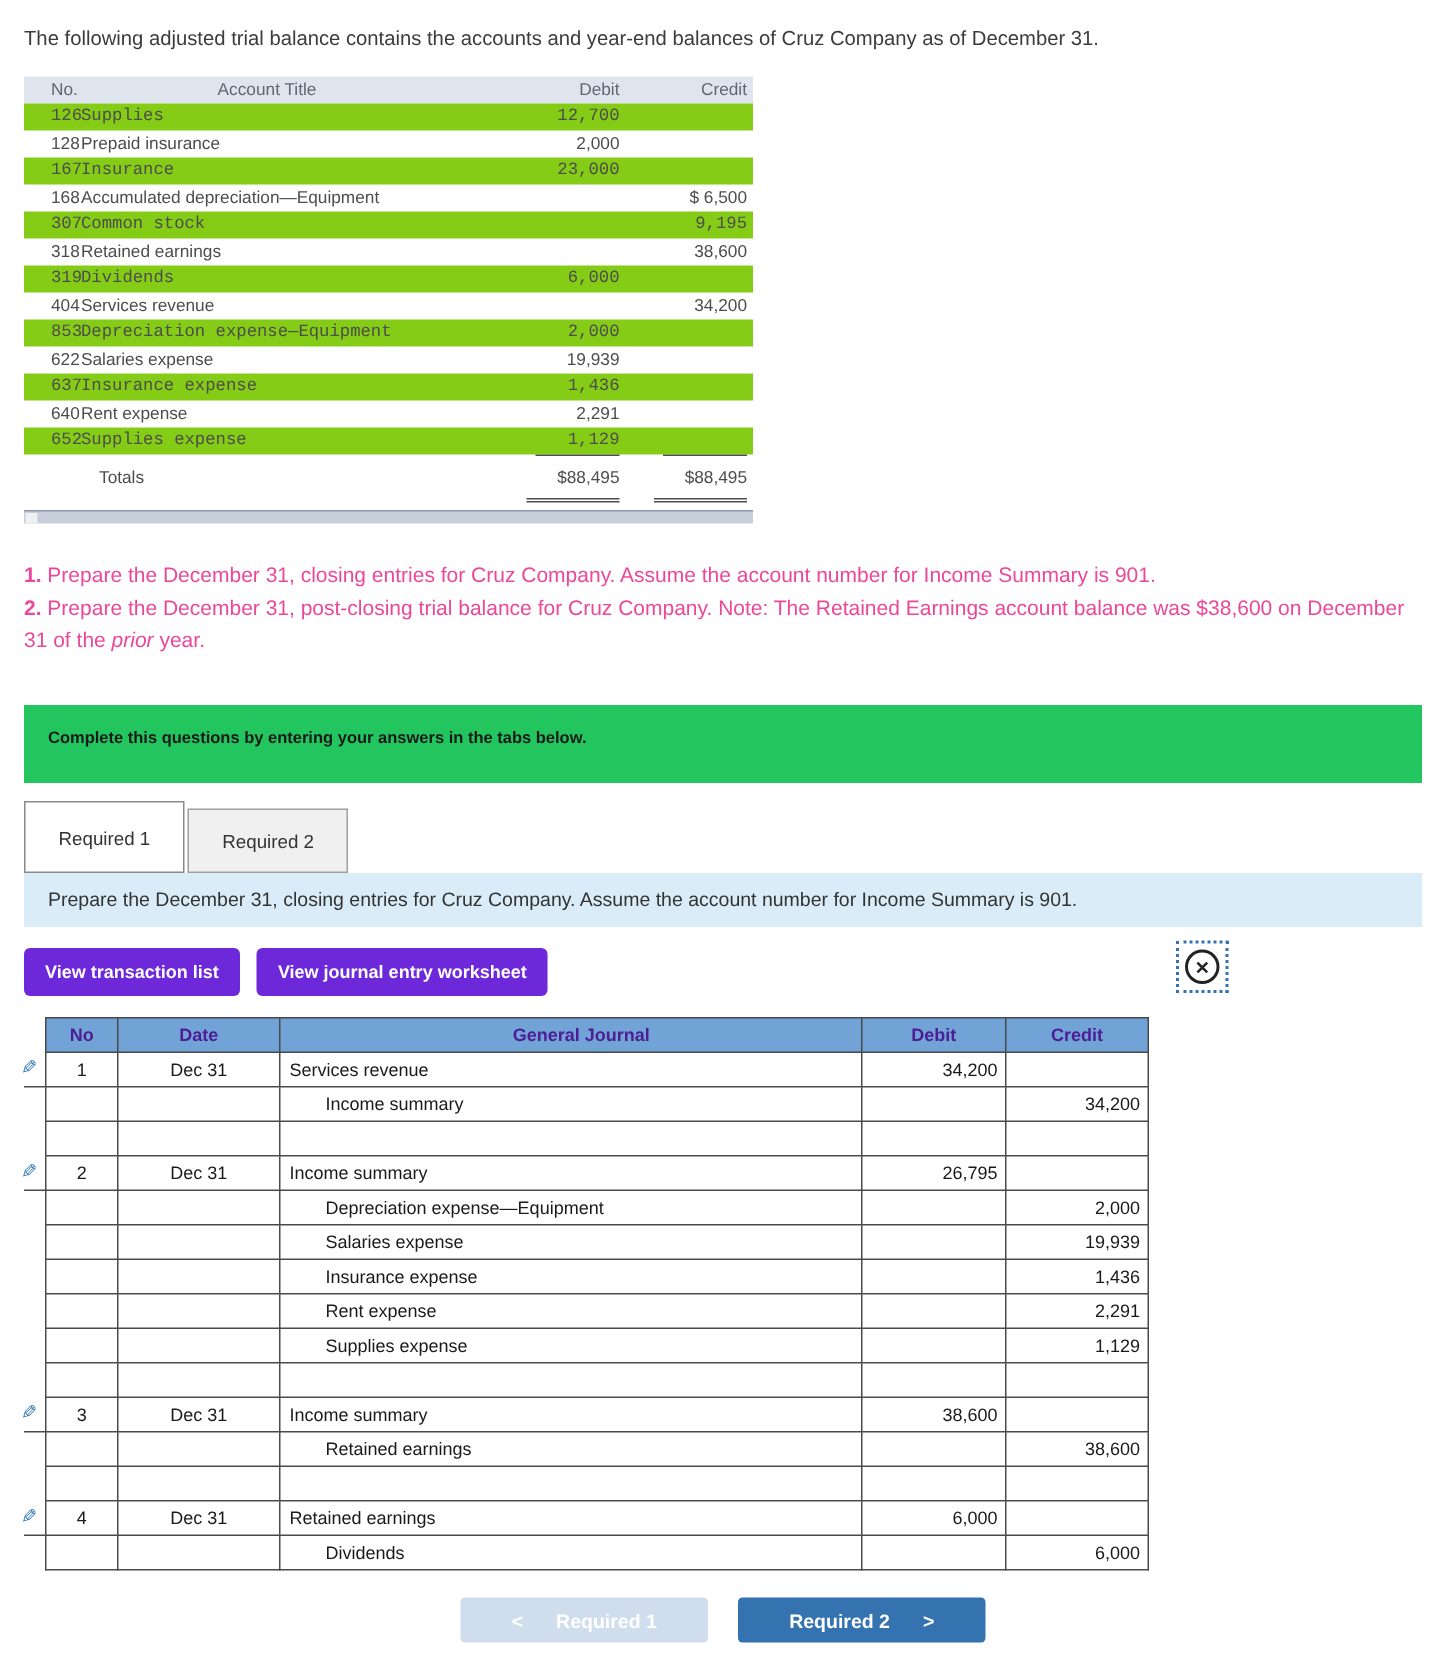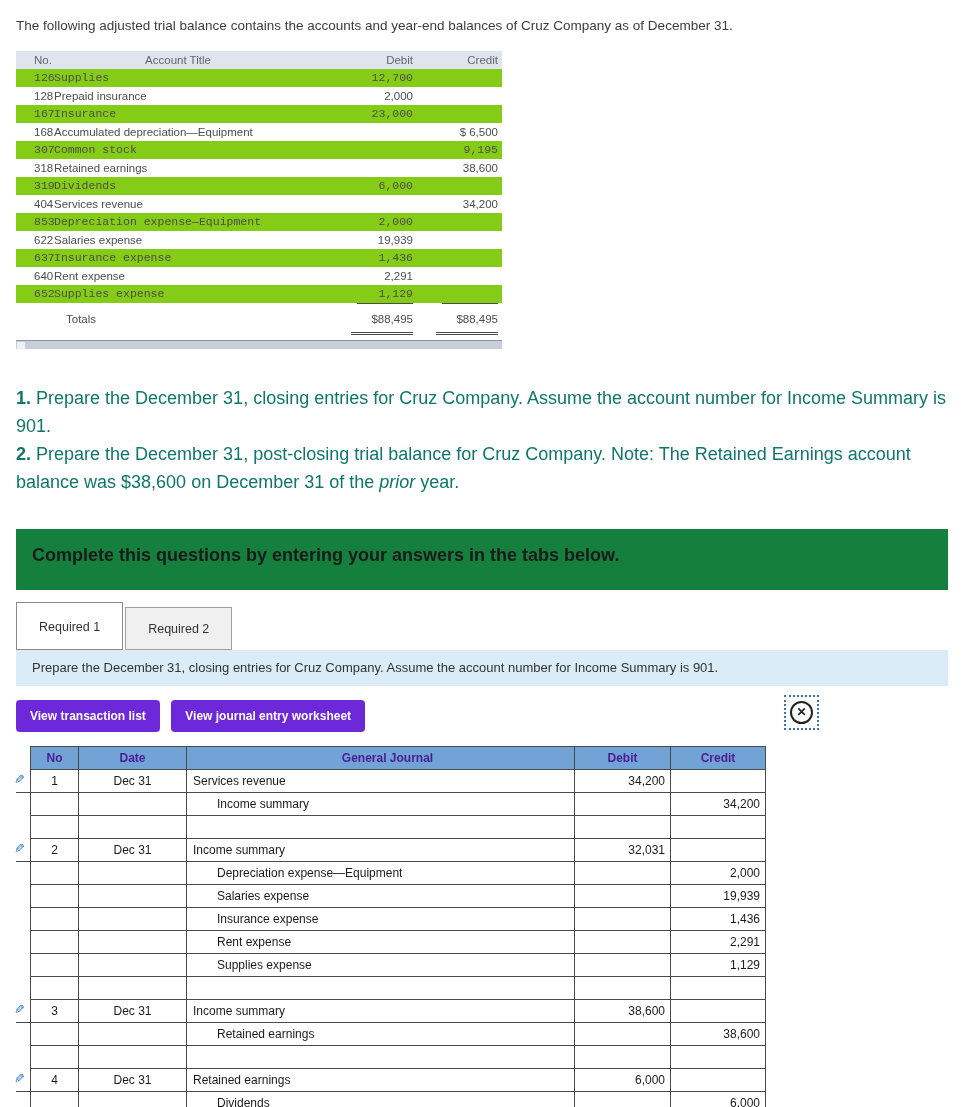--- a/index.html
+++ b/index.html
@@ -21,27 +21,27 @@
   .c-debit { width:115px; flex:none; text-align:right; padding-right:4px; }
   .c-credit { width:85px; flex:none; text-align:right; padding-right:4px; }
   .u-single { display:inline-block; min-width:56px; border-bottom:1px solid #4d4d4d; text-align:right; }
   .u-double { display:inline-block; min-width:62px; border-bottom:3px double #4d4d4d; padding-bottom:2px; text-align:right; }
   .tb-totals { height:28px; line-height:22px; padding-top:5px;justify-content:flex-end; }
   .tb-totals .c-title { text-align:left; padding-left:12px; }
   .tb-scroll { width:486px; height:9px; background:#c9cfda; border-top:1px solid #8f96a3; margin-top:9px; position:relative; }
   .tb-thumb { position:absolute; left:1px; top:1px; width:8px; height:7px; background:#eef0f3; }
 
   
-  .instructions { margin-top:36px; font-size:18px; line-height:1.55; color:#0f766e; }
+  .instructions { margin-top:24px; font-size:14px; line-height:1.55; color:#ec4899; }
   .instructions p { margin:0; }
   .instructions .num { font-weight:bold; }
 
   
-  .panel { margin-top:32px; background:#15803d; padding:16px 16px 24px 16px;
-           font-weight:bold; font-size:18px; color:#1a1a1a; }
+  .panel { margin-top:32px; background:#22c55e; padding:16px 16px 24px 16px;
+           font-weight:bold; font-size:11px; color:#1a1a1a; }
 
   
   .tabs { display:flex; align-items:flex-end; height:48px; margin-top:12px; }
   .tab { border:1px solid #a0a0a0; background:#f0f0f0; height:43px; line-height:43px;
          padding:0 22px; font-size:12.5px; color:#333; margin-right:2px; cursor:pointer; }
   .tab.active { background:#fff; border-color:#8a8a8a; height:48px; line-height:48px; }
 
   
   .desc { background:#d9ecf8; padding:10px 16px 11px 16px; font-size:13px; color:#333; }
 
@@ -246,21 +246,21 @@
           <div class="j-c w-debit"></div>
           <div class="j-c w-credit last"></div>
         </div>
         <div class="j-row">
           <div class="j-gutter entry">
             <span class="pencil">✎</span>
           </div>
           <div class="j-c w-no">2</div>
           <div class="j-c w-date">Dec 31</div>
           <div class="j-c w-gj">Income summary</div>
-          <div class="j-c w-debit">32,031</div>
+          <div class="j-c w-debit">26,795</div>
           <div class="j-c w-credit last"></div>
         </div>
         <div class="j-row">
           <div class="j-gutter"></div>
           <div class="j-c w-no"></div>
           <div class="j-c w-date"></div>
           <div class="j-c w-gj indent">Depreciation expense—Equipment</div>
           <div class="j-c w-debit"></div>
           <div class="j-c w-credit last">2,000</div>
         </div>

